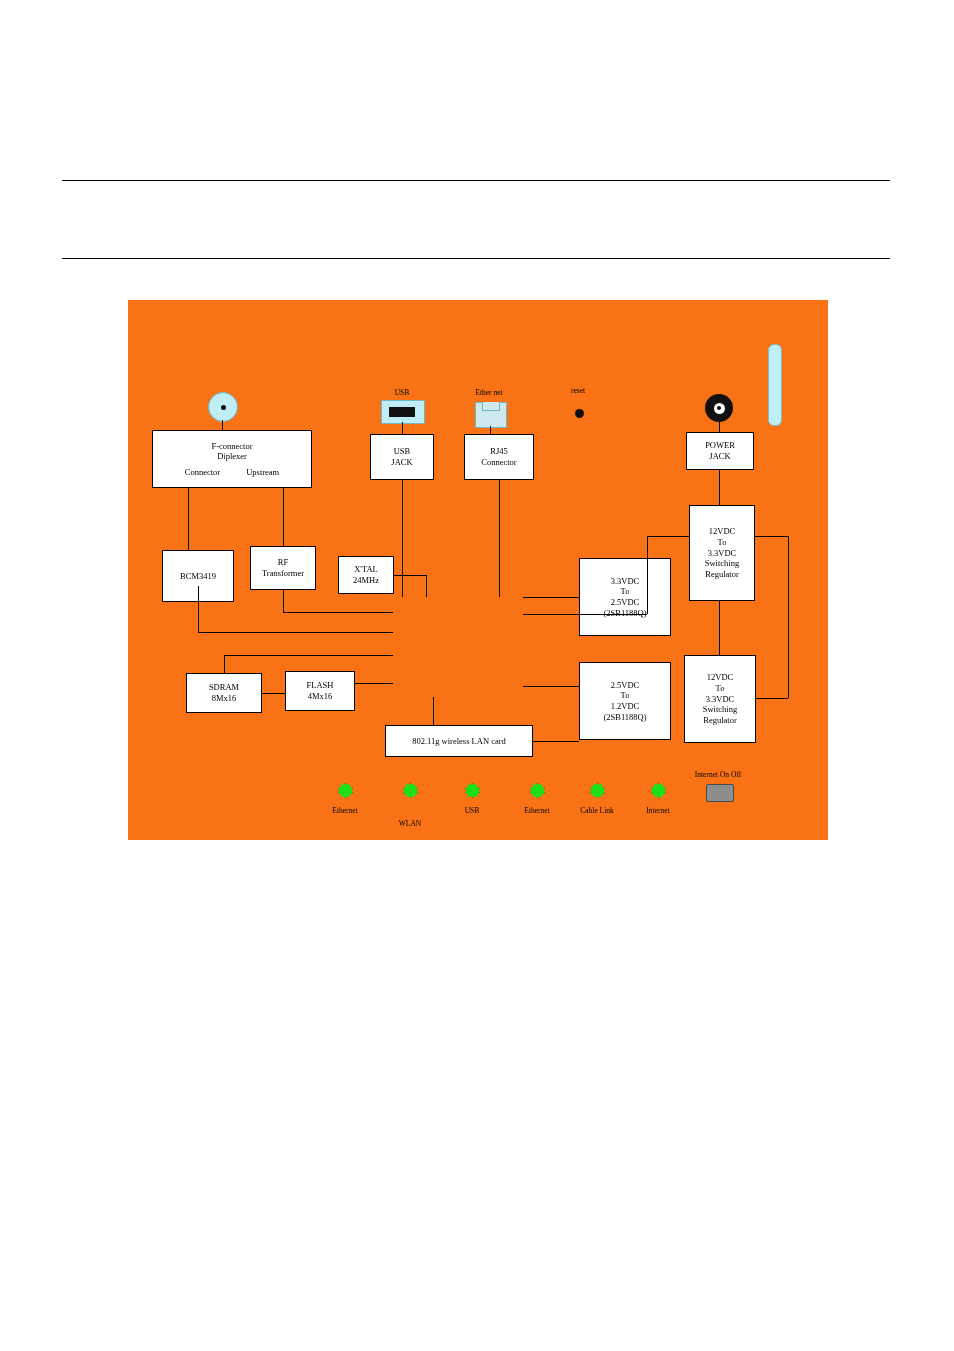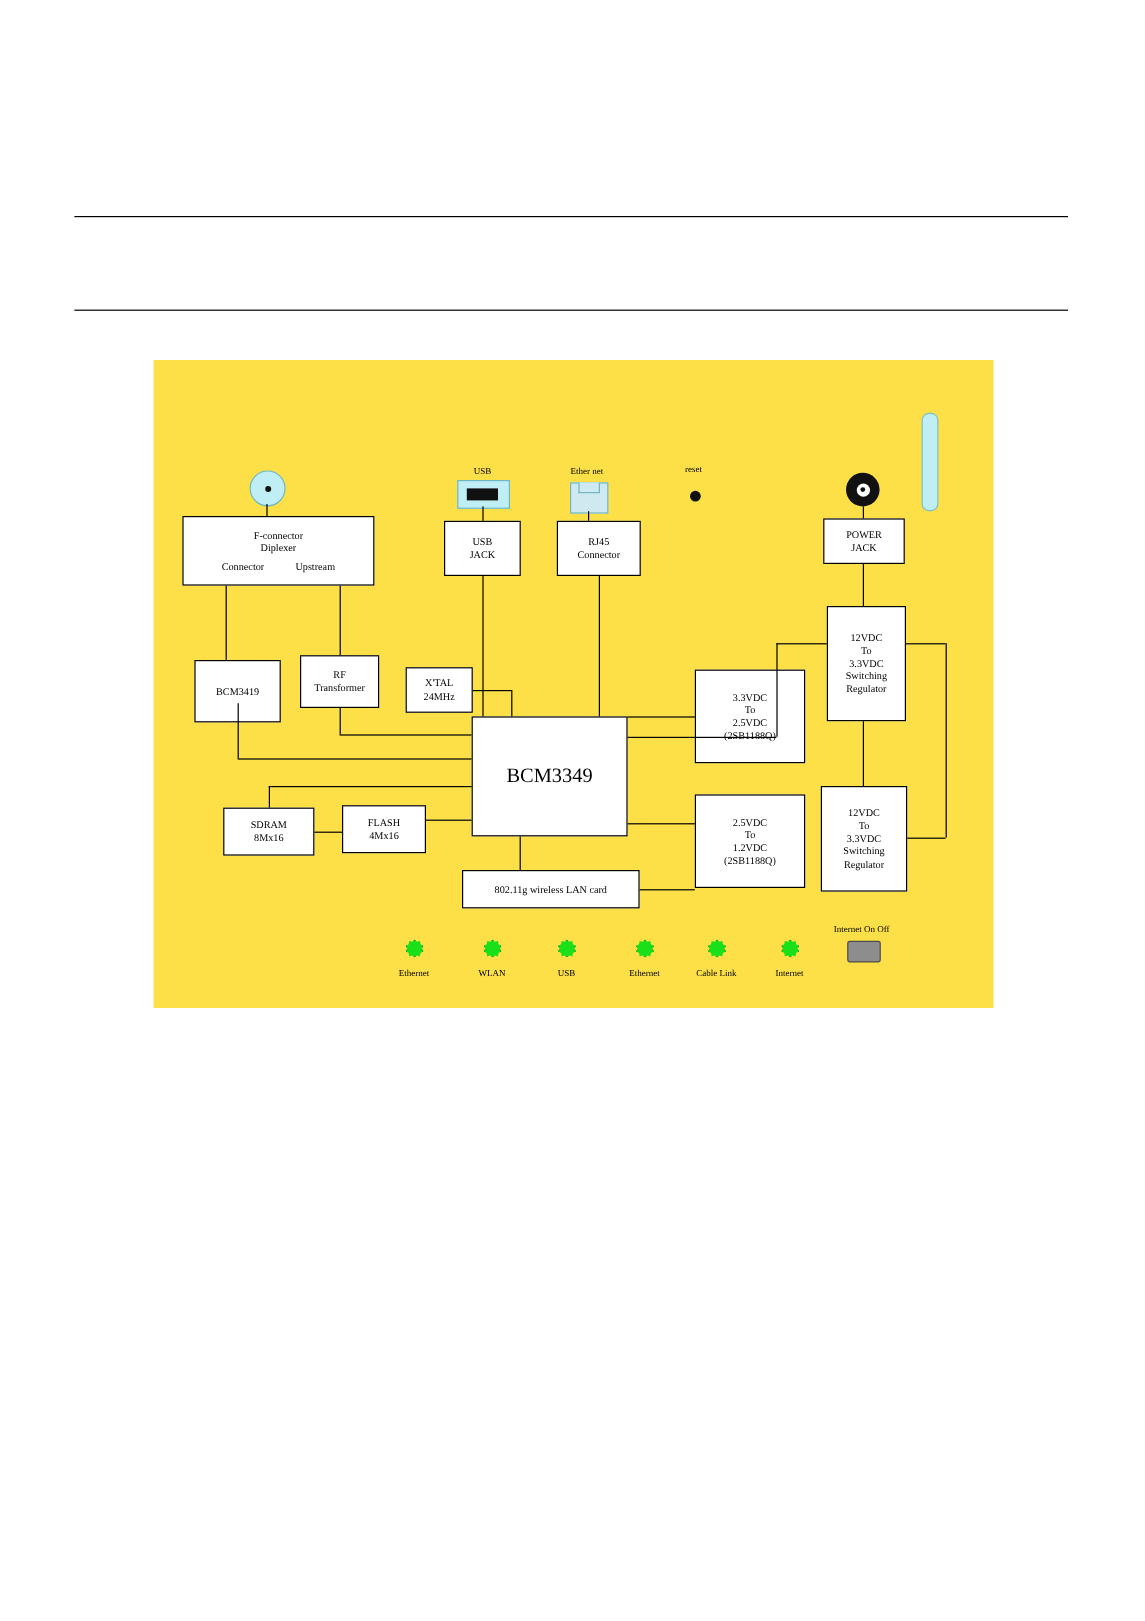--- a/index.html
+++ b/index.html
@@ -2,21 +2,21 @@
 <html><head>
 <meta charset="utf-8">
 <style>
   html,body{margin:0;padding:0;}
   body{width:954px;height:1351px;background:#ffffff;font-family:"Liberation Serif", serif;position:relative;}
   .page{position:absolute;inset:0;}
   .rule{position:absolute;left:62px;width:828px;height:0;border-top:1px solid #000;}
   #rule-top{top:180px;}
   #rule-bottom{top:258px;}
 
-  .canvas{position:absolute;left:128px;top:300px;width:700px;height:540px;background:#fde047;}
+  .canvas{position:absolute;left:128px;top:300px;width:700px;height:540px;background:#f97316;}
 
   .box{position:absolute;border:1px solid #000;background:#ffffff;box-sizing:border-box;
        display:flex;flex-direction:column;align-items:center;justify-content:center;
        font-family:"Liberation Serif", serif;font-size:8.5px;color:#000;line-height:1.25;text-align:center;}
   .box span{display:block;white-space:nowrap;}
 
   .line{position:absolute;background:#000;}
   .h{height:1px;}
   .v{width:1px;}
 
@@ -113,23 +113,20 @@
       <span>Regulator</span>
     </div>
 
     <div class="box" style="left:451px;top:258px;width:92px;height:78px;">
       <span>3.3VDC</span>
       <span>To</span>
       <span>2.5VDC</span>
       <span>(2SB1188Q)</span>
     </div>
 
-    <div class="box bigbox" style="left:265px;top:297px;width:130px;height:100px;">
-      <span>BCM3349</span>
-    </div>
 
     <div class="box" style="left:58px;top:373px;width:76px;height:40px;">
       <span>SDRAM</span>
       <span>8Mx16</span>
     </div>
 
     <div class="box" style="left:157px;top:371px;width:70px;height:40px;">
       <span>FLASH</span>
       <span>4Mx16</span>
     </div>
@@ -199,21 +196,21 @@
     <div class="line v" style="left:96px;top:355px;height:18px;"></div>
     <div class="line h" style="left:96px;top:355px;width:169px;"></div>
 
     <div class="line v" style="left:305px;top:397px;height:28px;"></div>
     <div class="line h" style="left:405px;top:441px;width:46px;"></div>
 
     <div class="led" style="left:210px;top:483px;"></div>
     <div class="cap" style="left:188px;top:506px;width:58px;">Ethernet</div>
 
     <div class="led" style="left:275px;top:483px;"></div>
-    <div class="cap" style="left:253px;top:506px;width:58px;">WLAN</div>
+    <div class="cap" style="left:253px;top:519px;width:58px;">WLAN</div>
 
     <div class="led" style="left:337px;top:483px;"></div>
     <div class="cap" style="left:315px;top:506px;width:58px;">USB</div>
 
     <div class="led" style="left:402px;top:483px;"></div>
     <div class="cap" style="left:380px;top:506px;width:58px;">Ethernet</div>
 
     <div class="led" style="left:462px;top:483px;"></div>
     <div class="cap" style="left:440px;top:506px;width:58px;">Cable Link</div>
 

